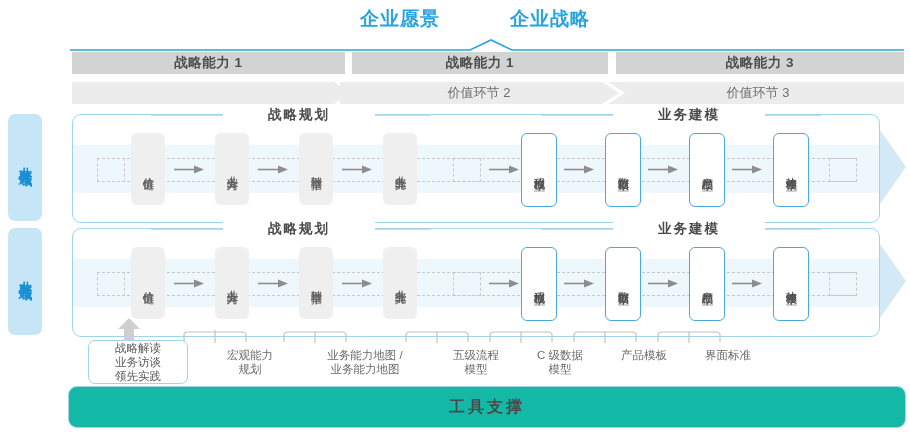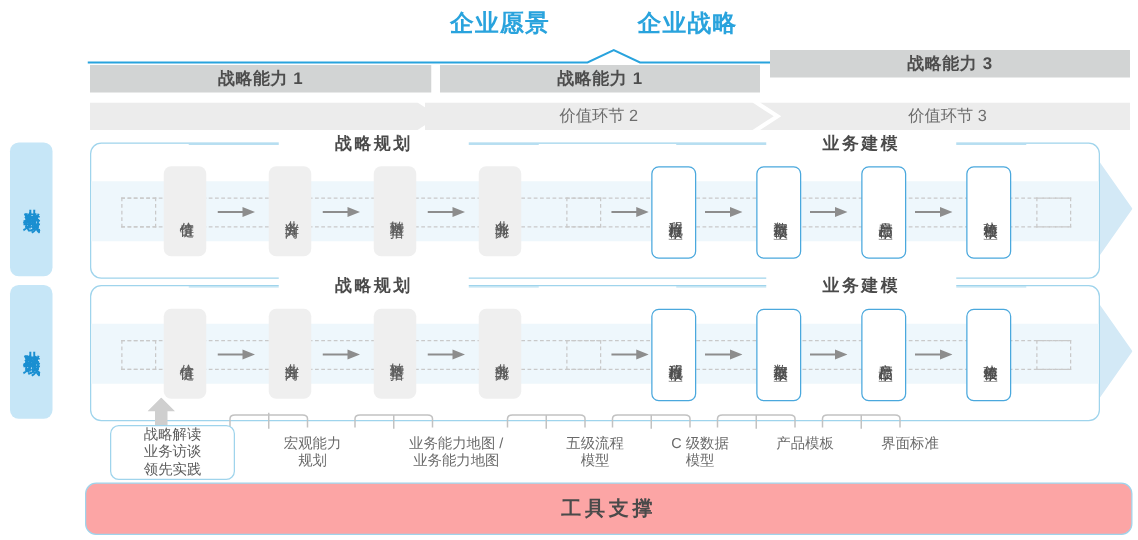--- a/index.html
+++ b/index.html
@@ -23,21 +23,21 @@
 
   
   .cap-bar{
     height:22px;background:#d2d4d4;color:#4d4d4d;
     font-size:13.5px;font-weight:bold;
     display:flex;align-items:center;justify-content:center;
     letter-spacing:.5px;
   }
   .cap1{top:52px;left:72px;width:273px;}
   .cap2{top:52px;left:352px;width:256px;}
-  .cap3{top:40px;left:616px;width:288px;}
+  .cap3{top:52px;left:616px;width:288px;}
 
   
   .val-row{top:82px;left:72px;width:832px;height:22px;}
   .val-lbl{
     position:absolute;top:0;height:22px;
     display:flex;align-items:center;justify-content:center;
     color:#6d6d6d;font-size:13px;
   }
 
   
@@ -112,21 +112,21 @@
     position:absolute;left:88px;top:340px;width:98px;height:42px;
     border:1.2px solid #9fd4ec;border-radius:7px;background:#ffffff;
     color:#5c5c5c;font-size:11.5px;line-height:14px;
     display:flex;flex-direction:column;align-items:center;justify-content:center;
   }
   .up-arrow{position:absolute;left:118px;top:318px;width:22px;height:24px;}
 
   
   .tool-bar{
     left:68px;top:386px;width:836px;height:40px;
-    border:1.4px solid #9fd4ec;border-radius:9px;background:#fca5a5;
+    border:1.4px solid #9fd4ec;border-radius:9px;background:#14b8a6;
     display:flex;align-items:center;justify-content:center;
     color:#4a4a4a;font-size:16px;font-weight:bold;letter-spacing:3px;
   }
 </style>
 </head>
 <body>
 
 <div class="stage">
 
   <div class="abs vision-title">

